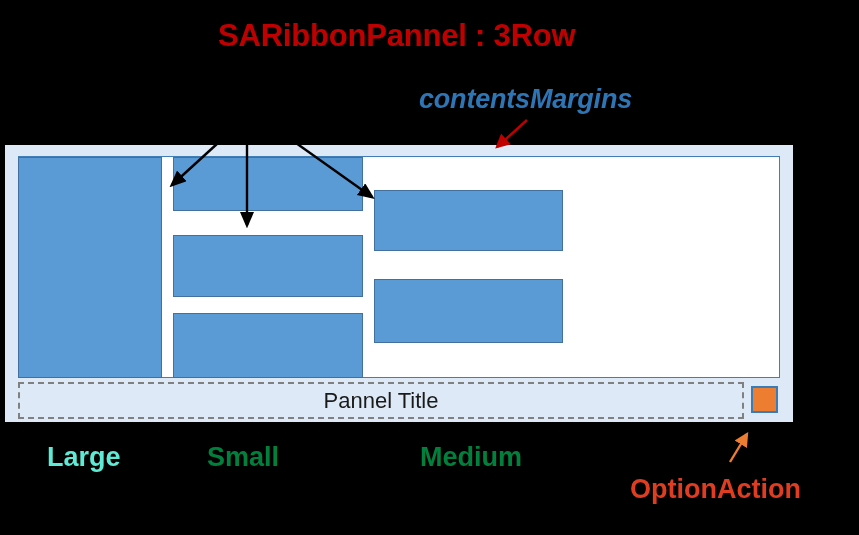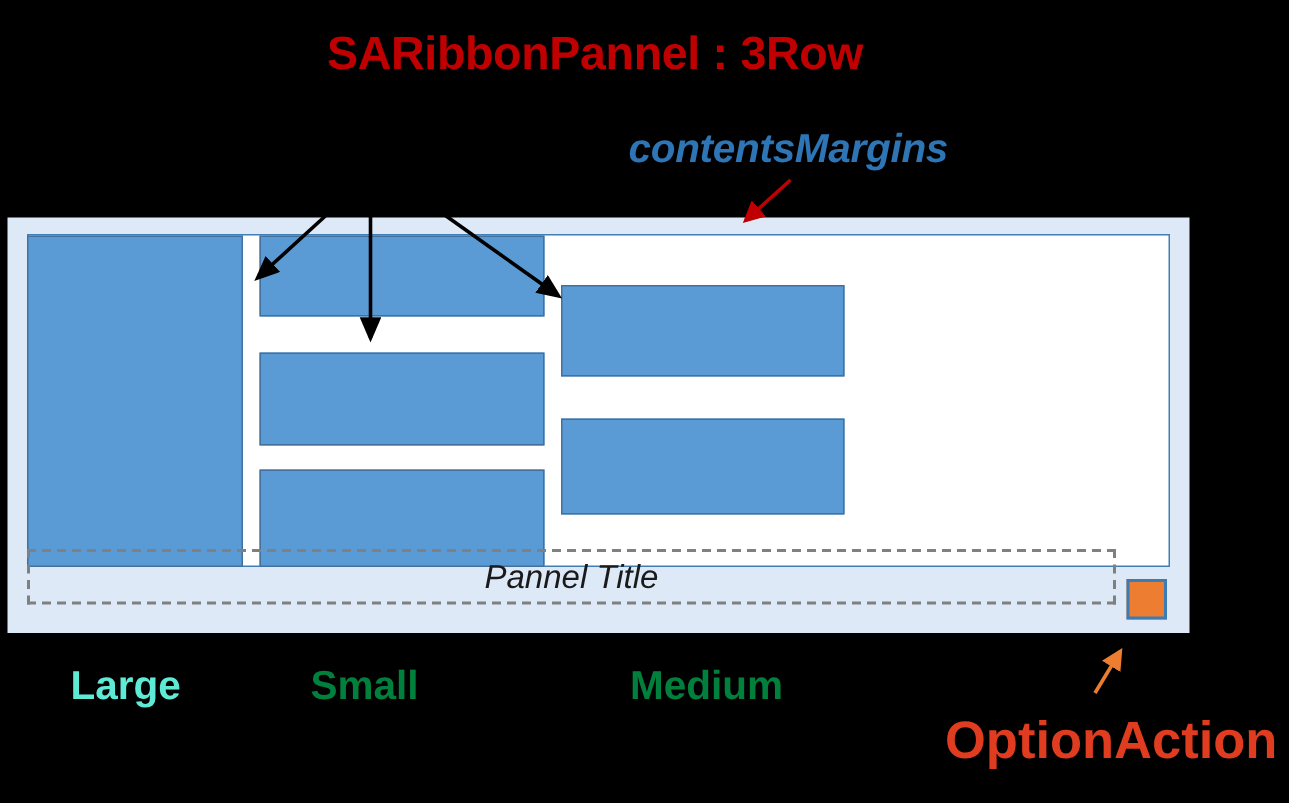--- a/index.html
+++ b/index.html
@@ -53,21 +53,21 @@
   }
   #label-medium {
     left: 420px;
     top: 444px;
     font-size: 27px;
     color: #00803C;
   }
   #label-optionaction {
     left: 630px;
     top: 476px;
-    font-size: 35px;
+    font-size: 27px;
     color: #E03C20;
   }
 
   
   #pannel {
     position: absolute;
     left: 5px;
     top: 145px;
     width: 788px;
     height: 277px;
@@ -109,27 +109,26 @@
   #btn-small-3 { left: 173px; top: 313px;  width: 190px; height: 65px; }
 
   
   #btn-medium-1 { left: 374px; top: 190px; width: 189px; height: 61px; }
   #btn-medium-2 { left: 374px; top: 279px; width: 189px; height: 64px; }
 
   
   #title-bar {
     position: absolute;
     left: 18px;
-    top: 366px;
+    top: 382px;
     width: 726px;
     height: 37px;
     border: 2px dashed #808080;
     box-sizing: border-box;
     background: transparent;
-    font-style: italic;
   }
   #pannel-title-text {
     position: absolute;
     left: 0;
     top: 0;
     width: 100%;
     height: 100%;
     display: flex;
     align-items: center;
     justify-content: center;

